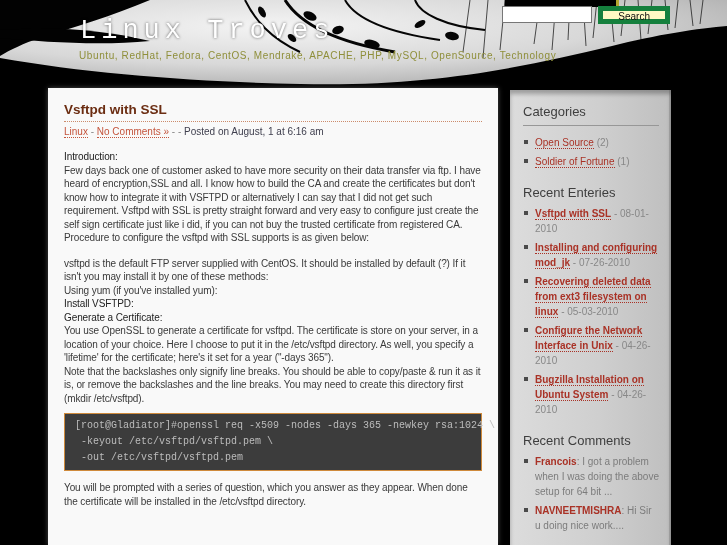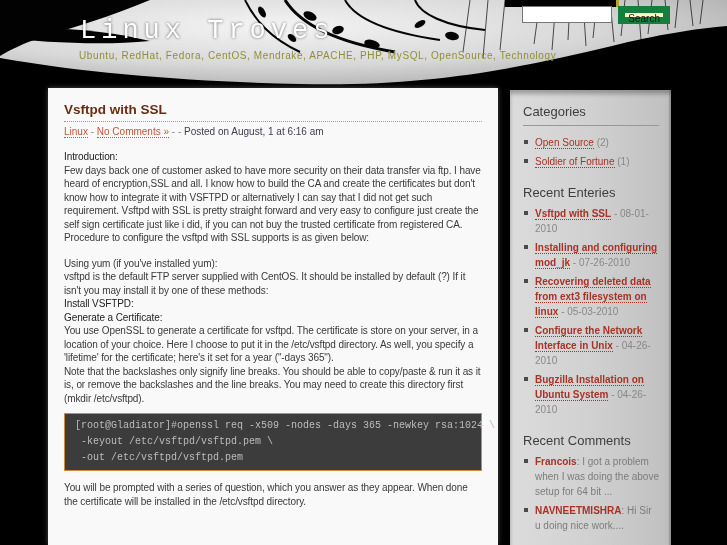--- a/index.html
+++ b/index.html
@@ -10,22 +10,22 @@
   .header { position:absolute; left:0; top:0; width:727px; height:88px; overflow:hidden; }
   .header svg { position:absolute; left:0; top:0; }
   .site-title { position:absolute; left:80px; top:16px; color:#ffffff;
                 font-family:"Liberation Mono", monospace; font-size:27px; font-weight:normal;
                 letter-spacing:5px; text-shadow:0 0 3px rgba(0,0,0,.6); cursor:pointer; }
   .tagline { position:absolute; left:79px; top:50px; color:#8f8f3a; font-size:10px;
              letter-spacing:0.6px; }
   .searchwrap { position:absolute; right:57px; top:6px; }
   .searchwrap input { width:90px; height:17px; border:1px solid #777; background:#fff;
                       font-size:10px; padding:1px 3px; vertical-align:top; }
-  .searchwrap button { height:18px; margin-left:2px; font-size:10px; padding:0 3px;
-                       background:#fef9c3; border:7px solid #15803d; color:#111;
+  .searchwrap button { height:18px; margin-left:2px; font-size:10px; padding:0 15px;
+                       background:#fef9c3; border:5px solid #15803d; color:#111;
                        font-family:"Liberation Sans", sans-serif; cursor:pointer; }
 
   
   .content { position:absolute; left:48px; top:88px; width:450px; height:457px;
              background:#f9f9f9; padding:14px 16px; overflow:hidden; color:#3a3a3a;
              box-shadow:0 0 5px rgba(220,220,220,.35); }
   .post-title { font-size:13.5px; font-weight:bold; color:#6b2d12;
                 padding-bottom:4px; border-bottom:1px dotted #cc8b6b; }
   .meta { font-size:10px; margin-top:4px; margin-bottom:13px; color:#888; }
   .meta span { white-space:pre; }
@@ -125,22 +125,22 @@
 
 <div class="content">
   <div class="post-title">Vsftpd with SSL</div>
   <div class="meta">
     <a>Linux</a><span> - </span><a>No Comments »</a><span> - - </span><span class="posted">Posted on August, 1 at 6:16 am</span>
   </div>
 
   <h4>Introduction:</h4>
   <p class="pgap">Few days back one of customer asked to have more security on their data transfer via ftp. I have heard of encryption,SSL and all. I know how to build the CA and create the certificates but don't know how to integrate it with VSFTPD or alternatively I can say that I did not get such requirement. Vsftpd with SSL is pretty straight forward and very easy to configure just create the self sign certificate just like i did, if you can not buy the trusted certificate from registered CA. Procedure to configure the vsftpd with SSL supports is as given below:</p>
 
+  <p>vsftpd is the default FTP server supplied with CentOS. It should be installed by default (?) If it isn't you may install it by one of these methods:</p>
   <p>Using yum (if you've installed yum):</p>
-  <p>vsftpd is the default FTP server supplied with CentOS. It should be installed by default (?) If it isn't you may install it by one of these methods:</p>
   <h4>Install VSFTPD:</h4>
 
 
   <h4>Generate a Certificate:</h4>
   <p>You use OpenSSL to generate a certificate for vsftpd. The certificate is store on your server, in a location of your choice. Here I choose to put it in the /etc/vsftpd directory. As well, you specify a 'lifetime' for the certificate; here's it set for a year ("-days 365").</p>
   <p>Note that the backslashes only signify line breaks. You should be able to copy/paste &amp; run it as it is, or remove the backslashes and the line breaks. You may need to create this directory first (mkdir /etc/vsftpd).</p>
 
   <div class="code">
     <div>[root@Gladiator]#openssl req -x509 -nodes -days 365 -newkey rsa:1024 \</div>
     <div> -keyout /etc/vsftpd/vsftpd.pem \</div>

